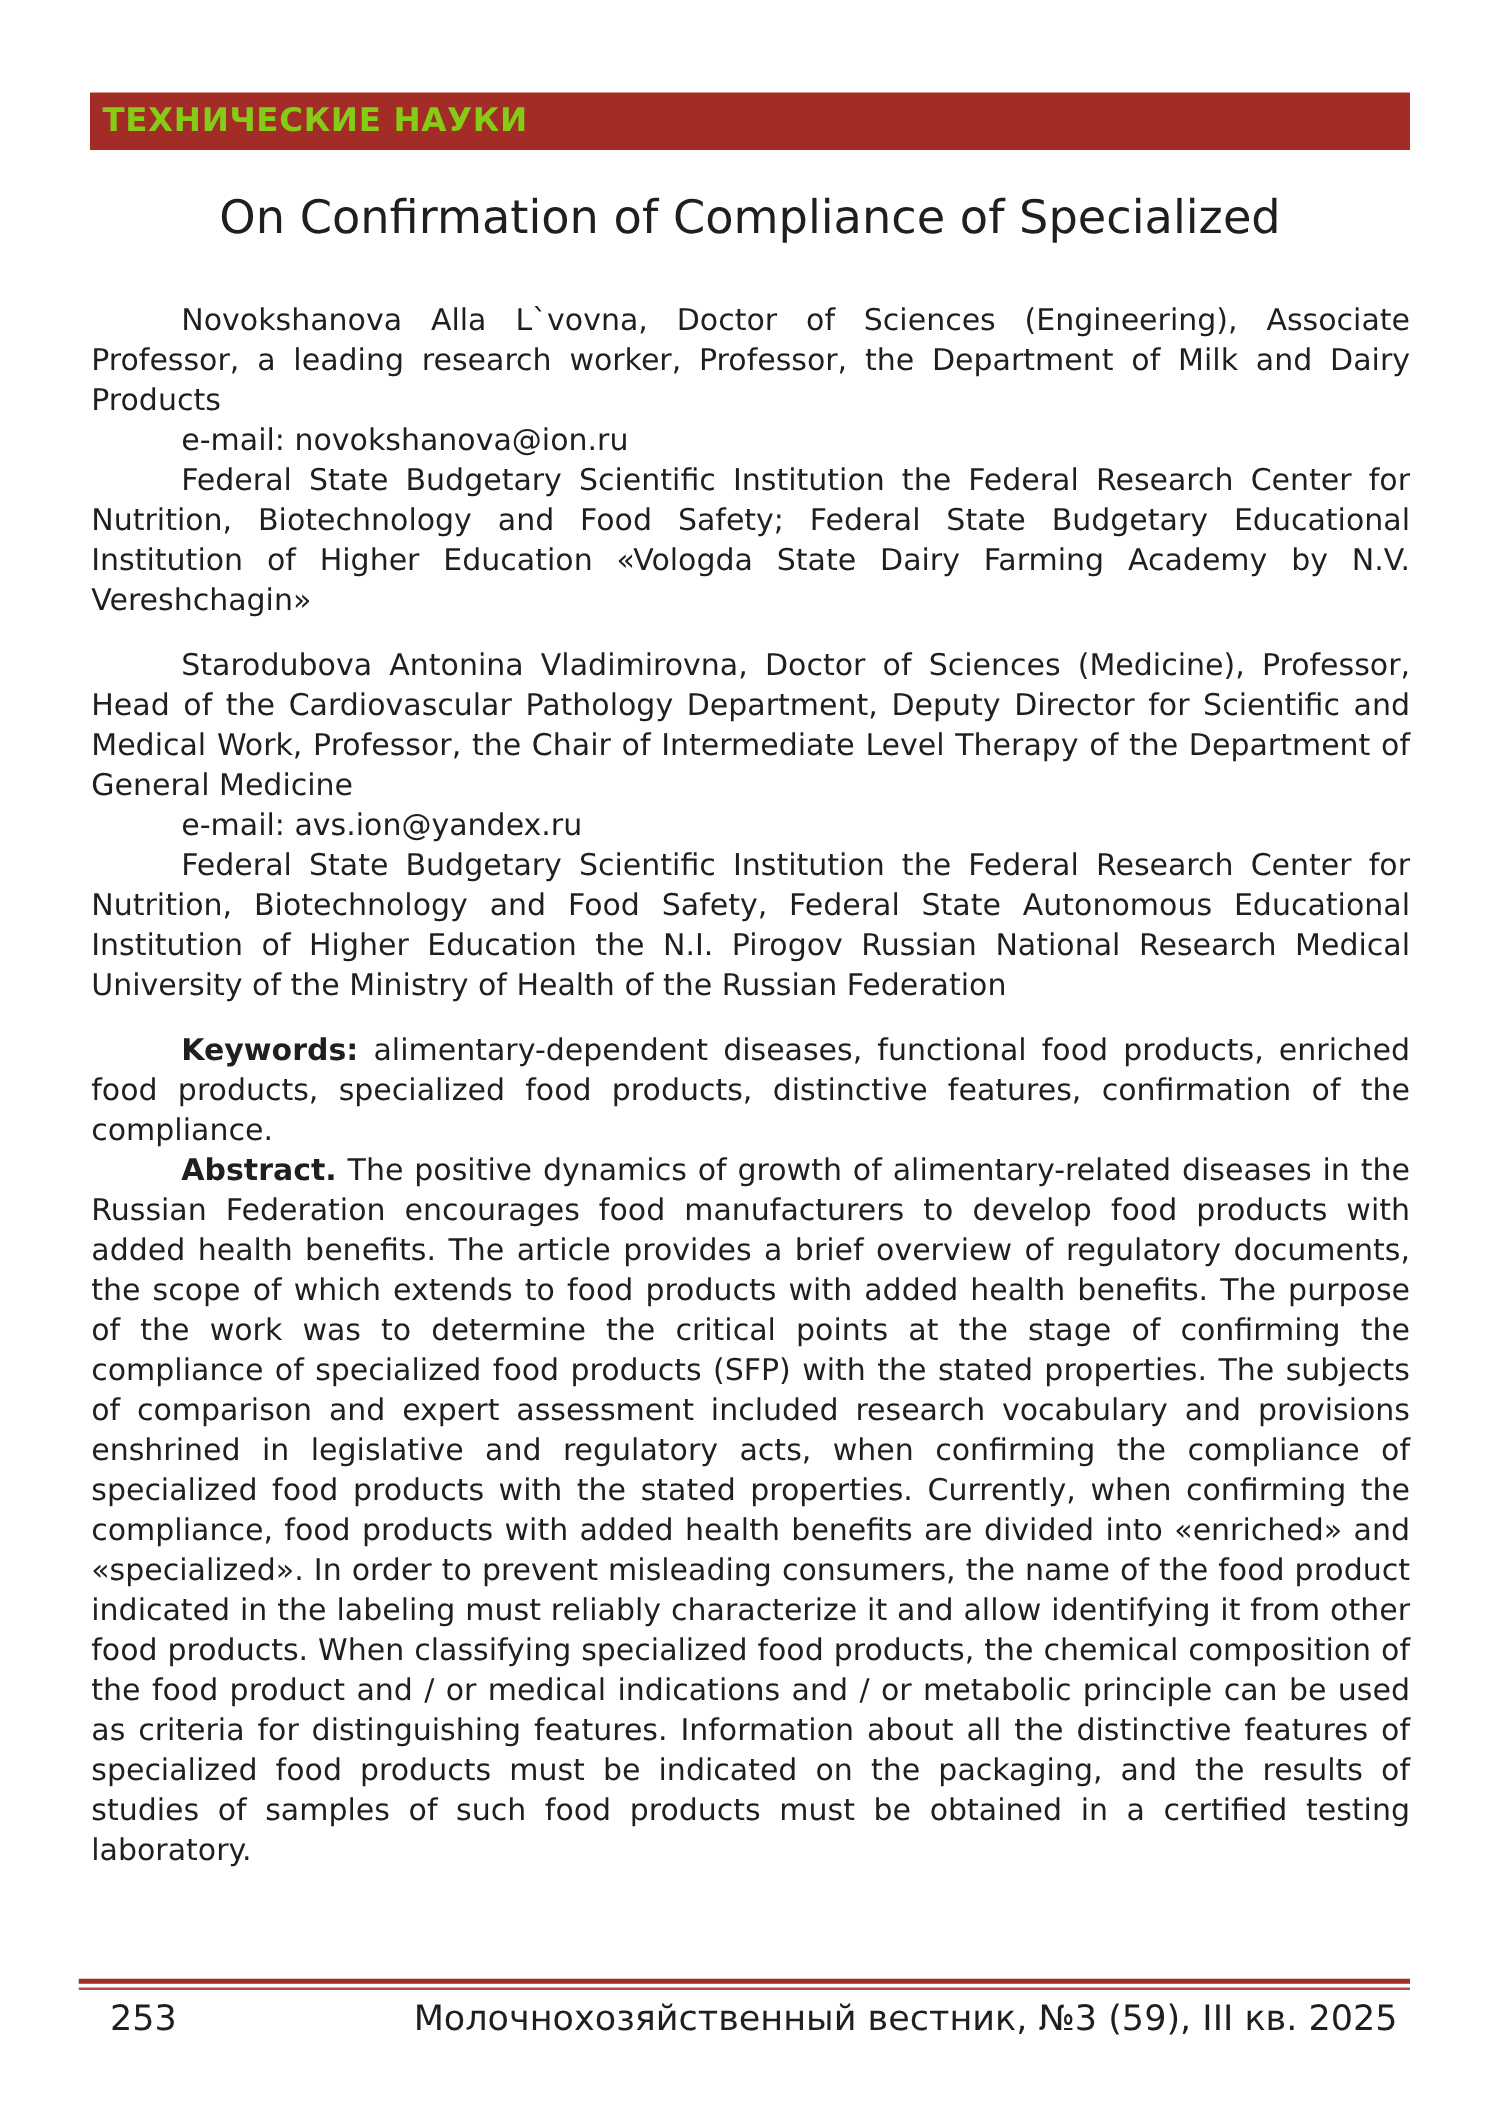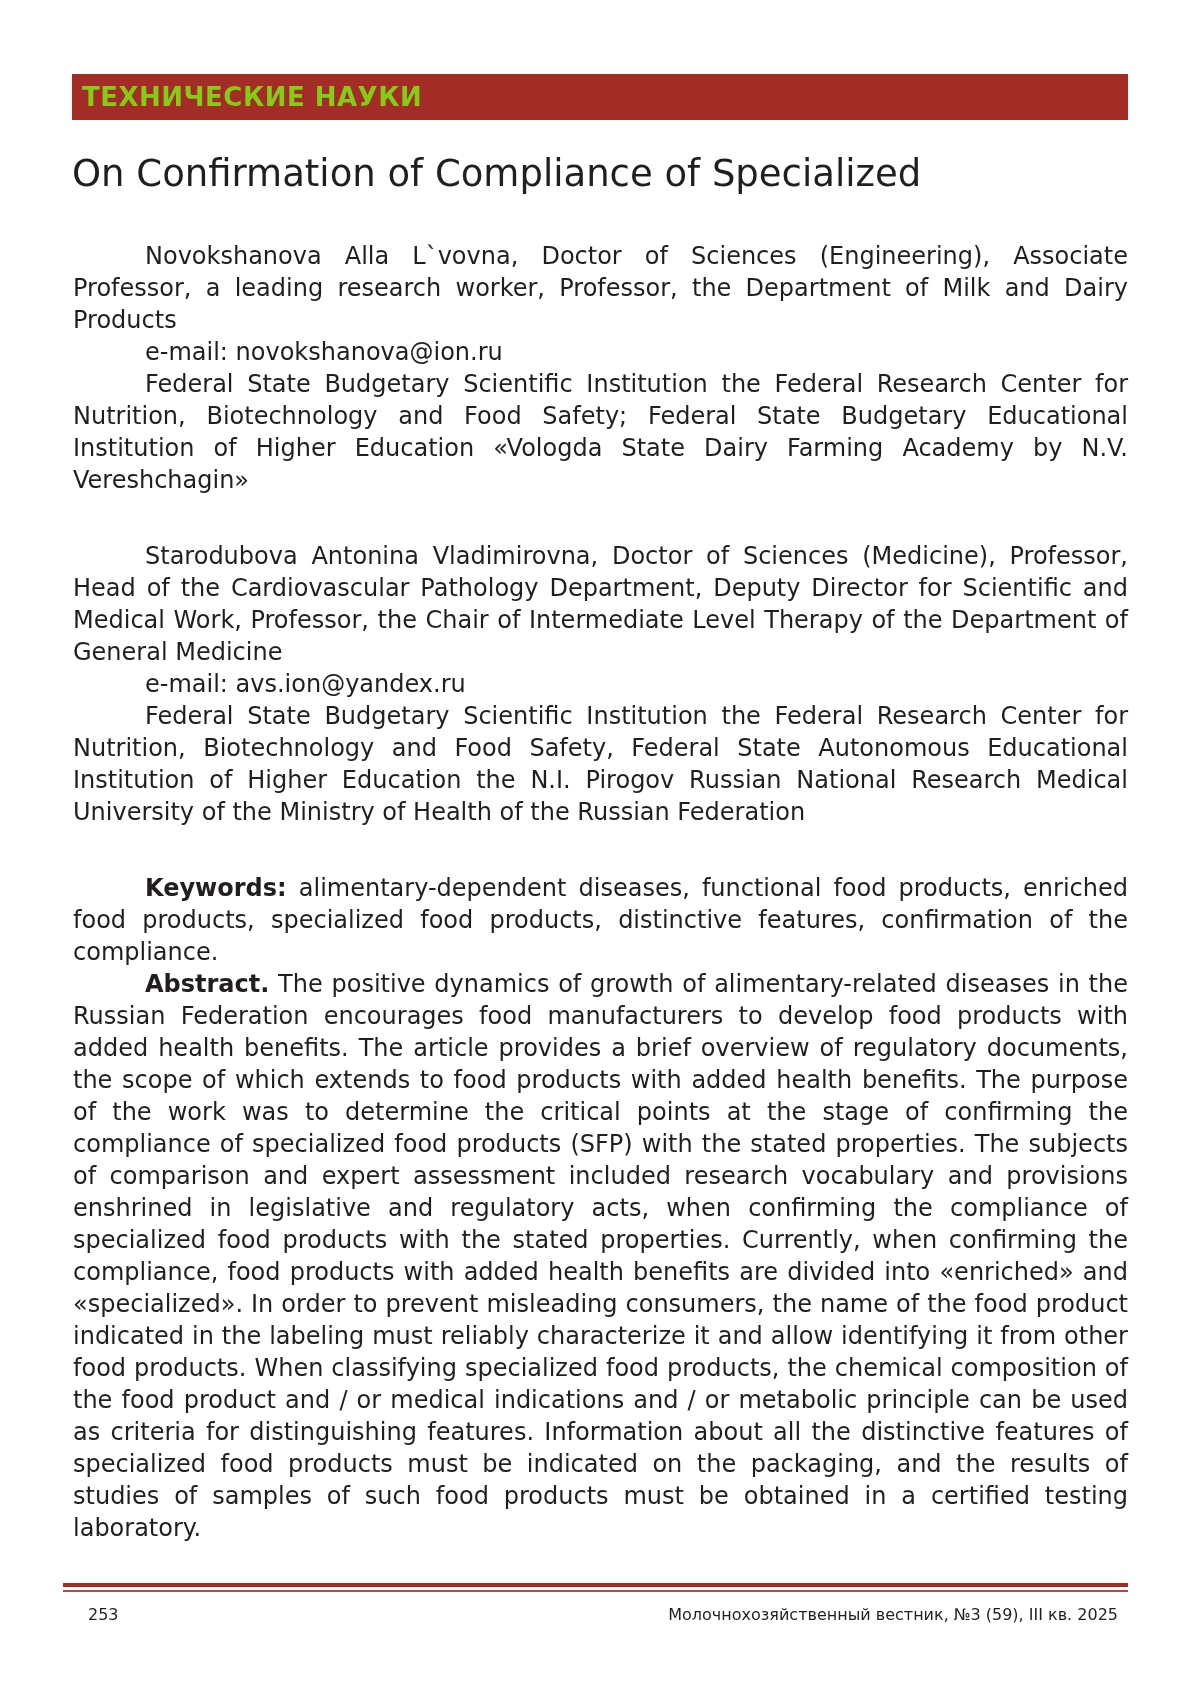--- a/index.html
+++ b/index.html
@@ -27,57 +27,57 @@
     display: flex;
     align-items: center;
     padding-left: 10px;
     box-sizing: border-box;
   }
   .article-title {
     position: absolute;
     left: 72px;
     top: 126px;
     width: 1056px;
-    text-align: left;
+    text-align: center;
     font-size: 37px;
     line-height: 45px;
     font-weight: 400;
     color: #221e1f;
   }
   .article-title span { display: block; }
   .content {
     position: absolute;
     left: 73px;
     top: 240px;
     width: 1055px;
     font-size: 24px;
     line-height: 32px;
     text-align: justify;
   }
   .content p { margin: 0; text-indent: 72px; }
-  .content p.gap-before { margin-top: 44px; }
+  .content p.gap-before { margin-top: 20px; }
   .inline-label { font-weight: bold; }
   .footer-rule {
     position: absolute;
     left: 63px;
     top: 1583px;
     width: 1065px;
   }
   .rule-thick { height: 4px; background: var(--accent, #A32C27); }
   .rule-gap { height: 3px; background: transparent; }
   .rule-thin { height: 2px; background: var(--accent, #A32C27); opacity: 0.85; }
   .footer-row {
     position: absolute;
     left: 72px;
     top: 1600px;
     width: 1056px;
     display: flex;
     justify-content: space-between;
     align-items: baseline;
-    font-size: 16px;
+    font-size: 28px;
     line-height: 30px;
   }
   .page-number { padding-left: 16px; }
   .journal-reference { padding-right: 10px; text-align: center; }
 </style>
 </head>
 <body>
 
 <div class="page" style="color: rgb(34, 30, 31);">
 

